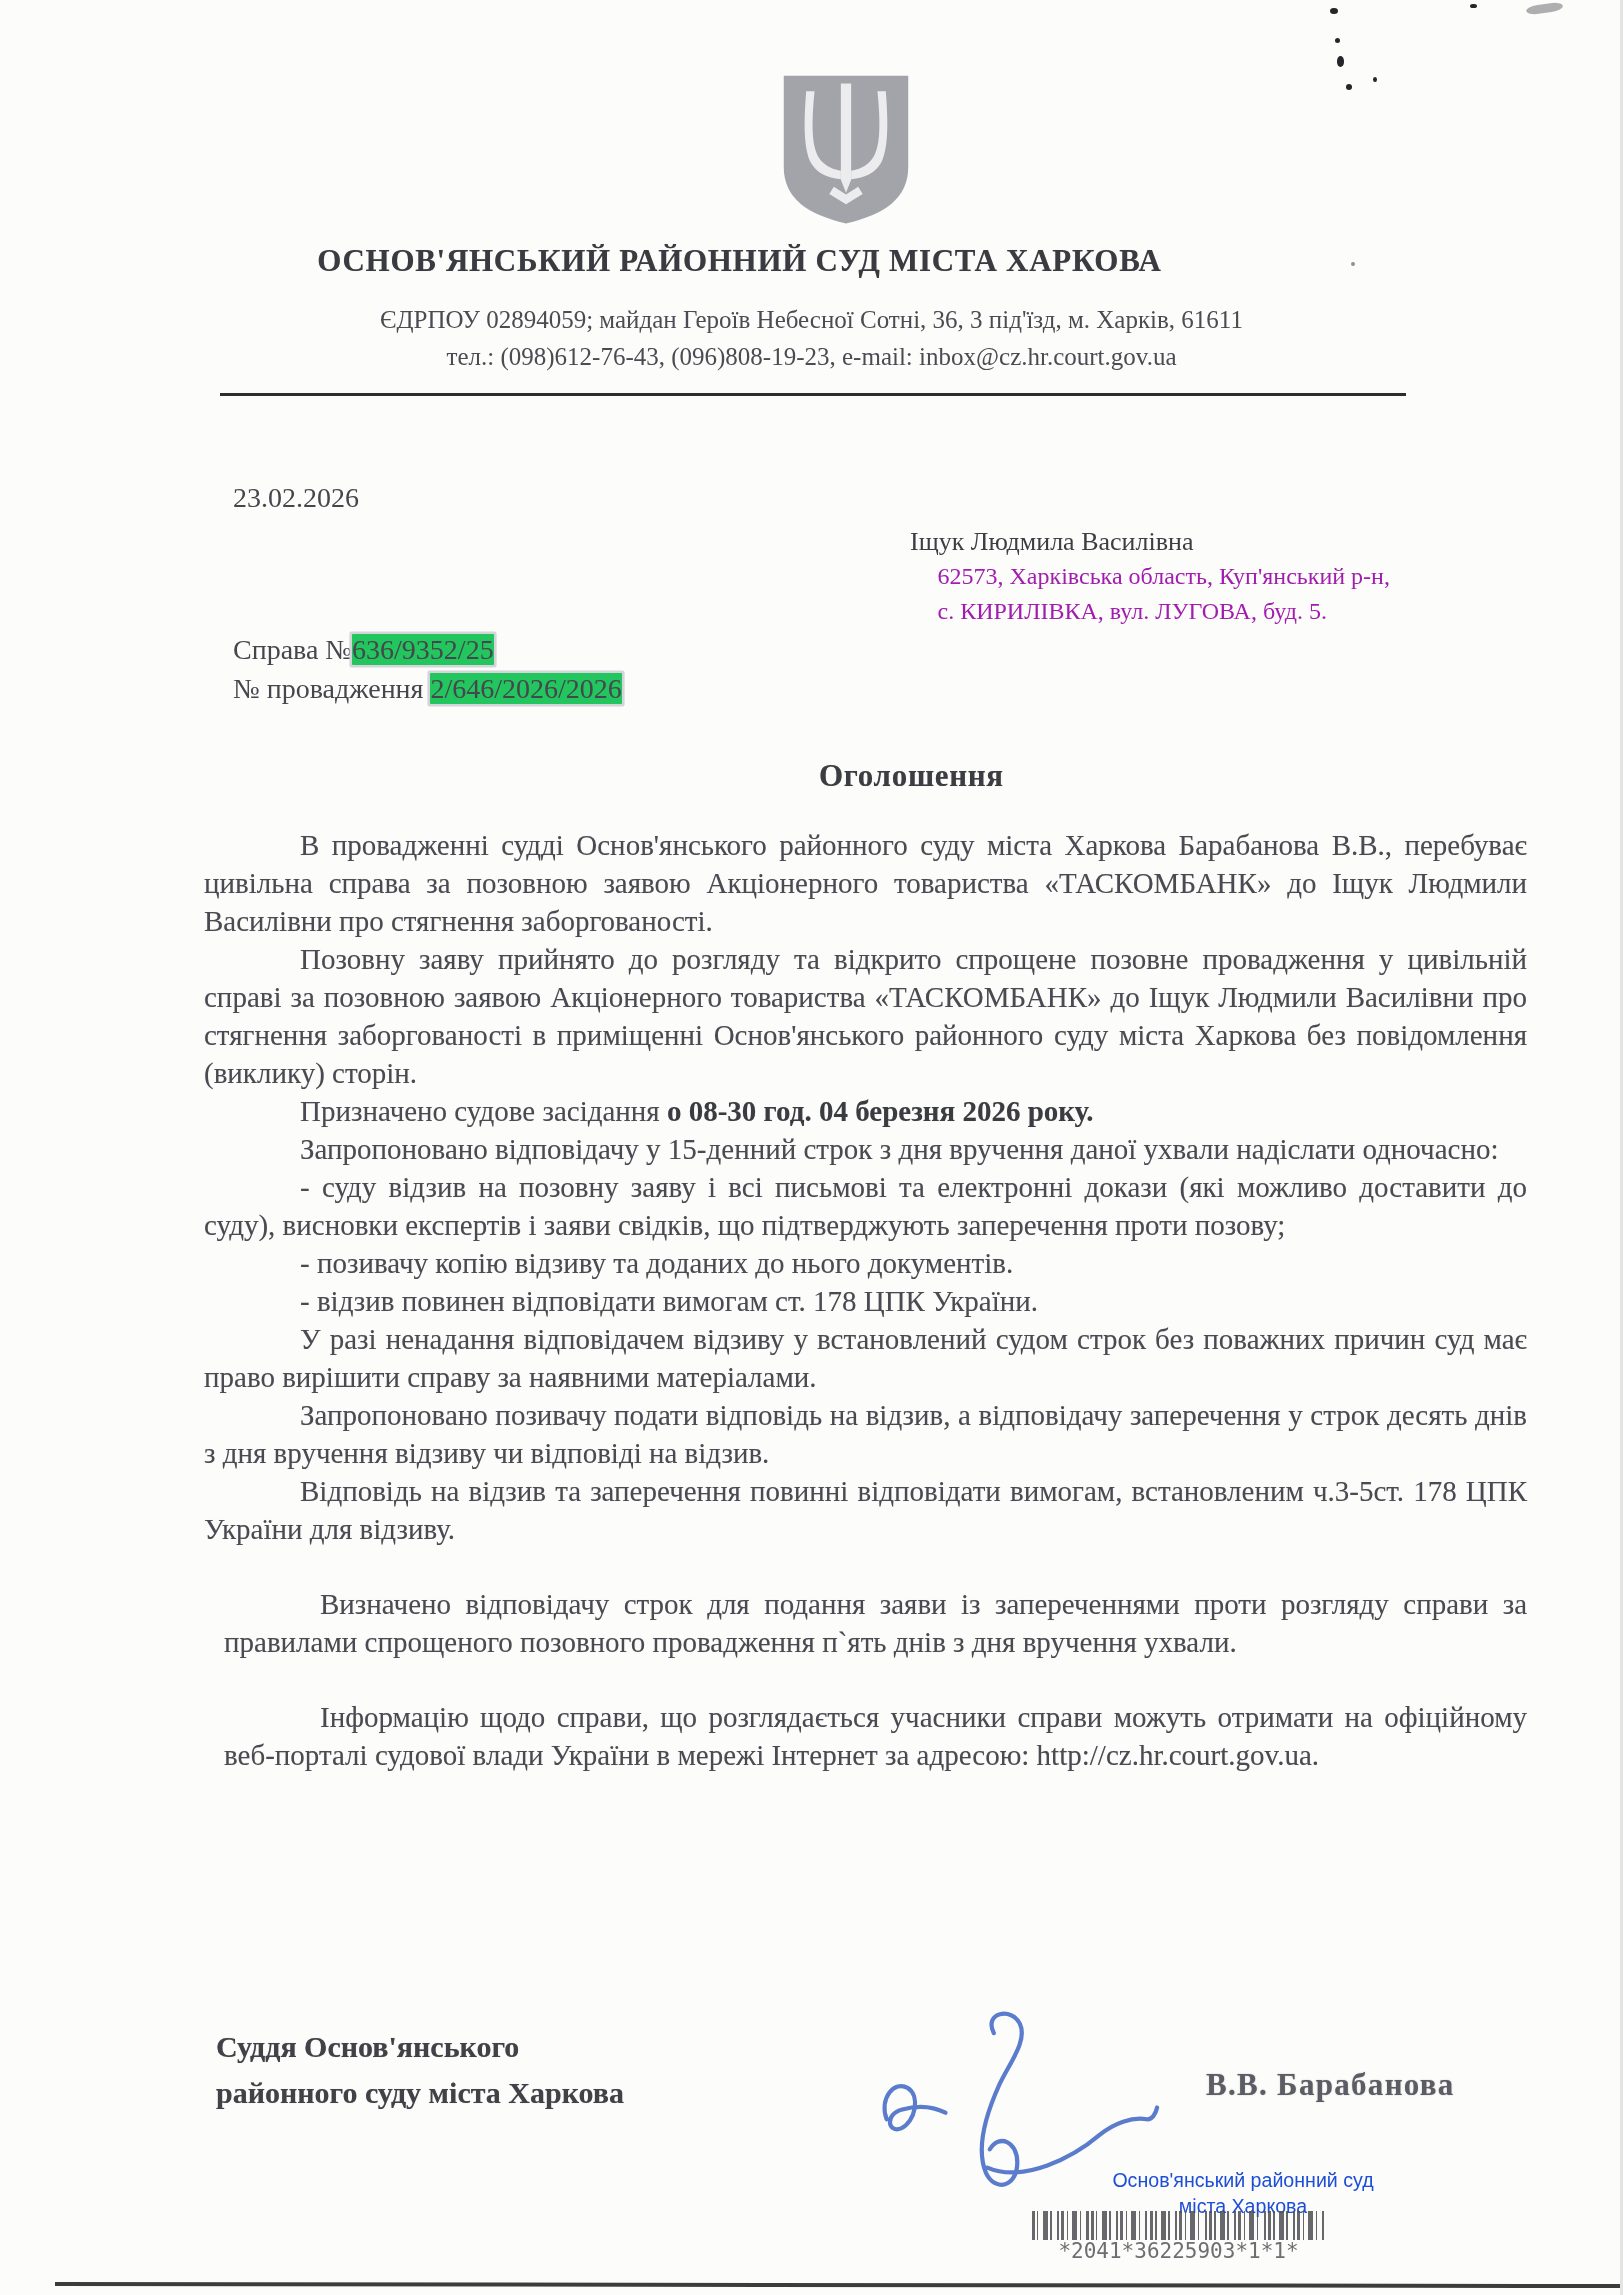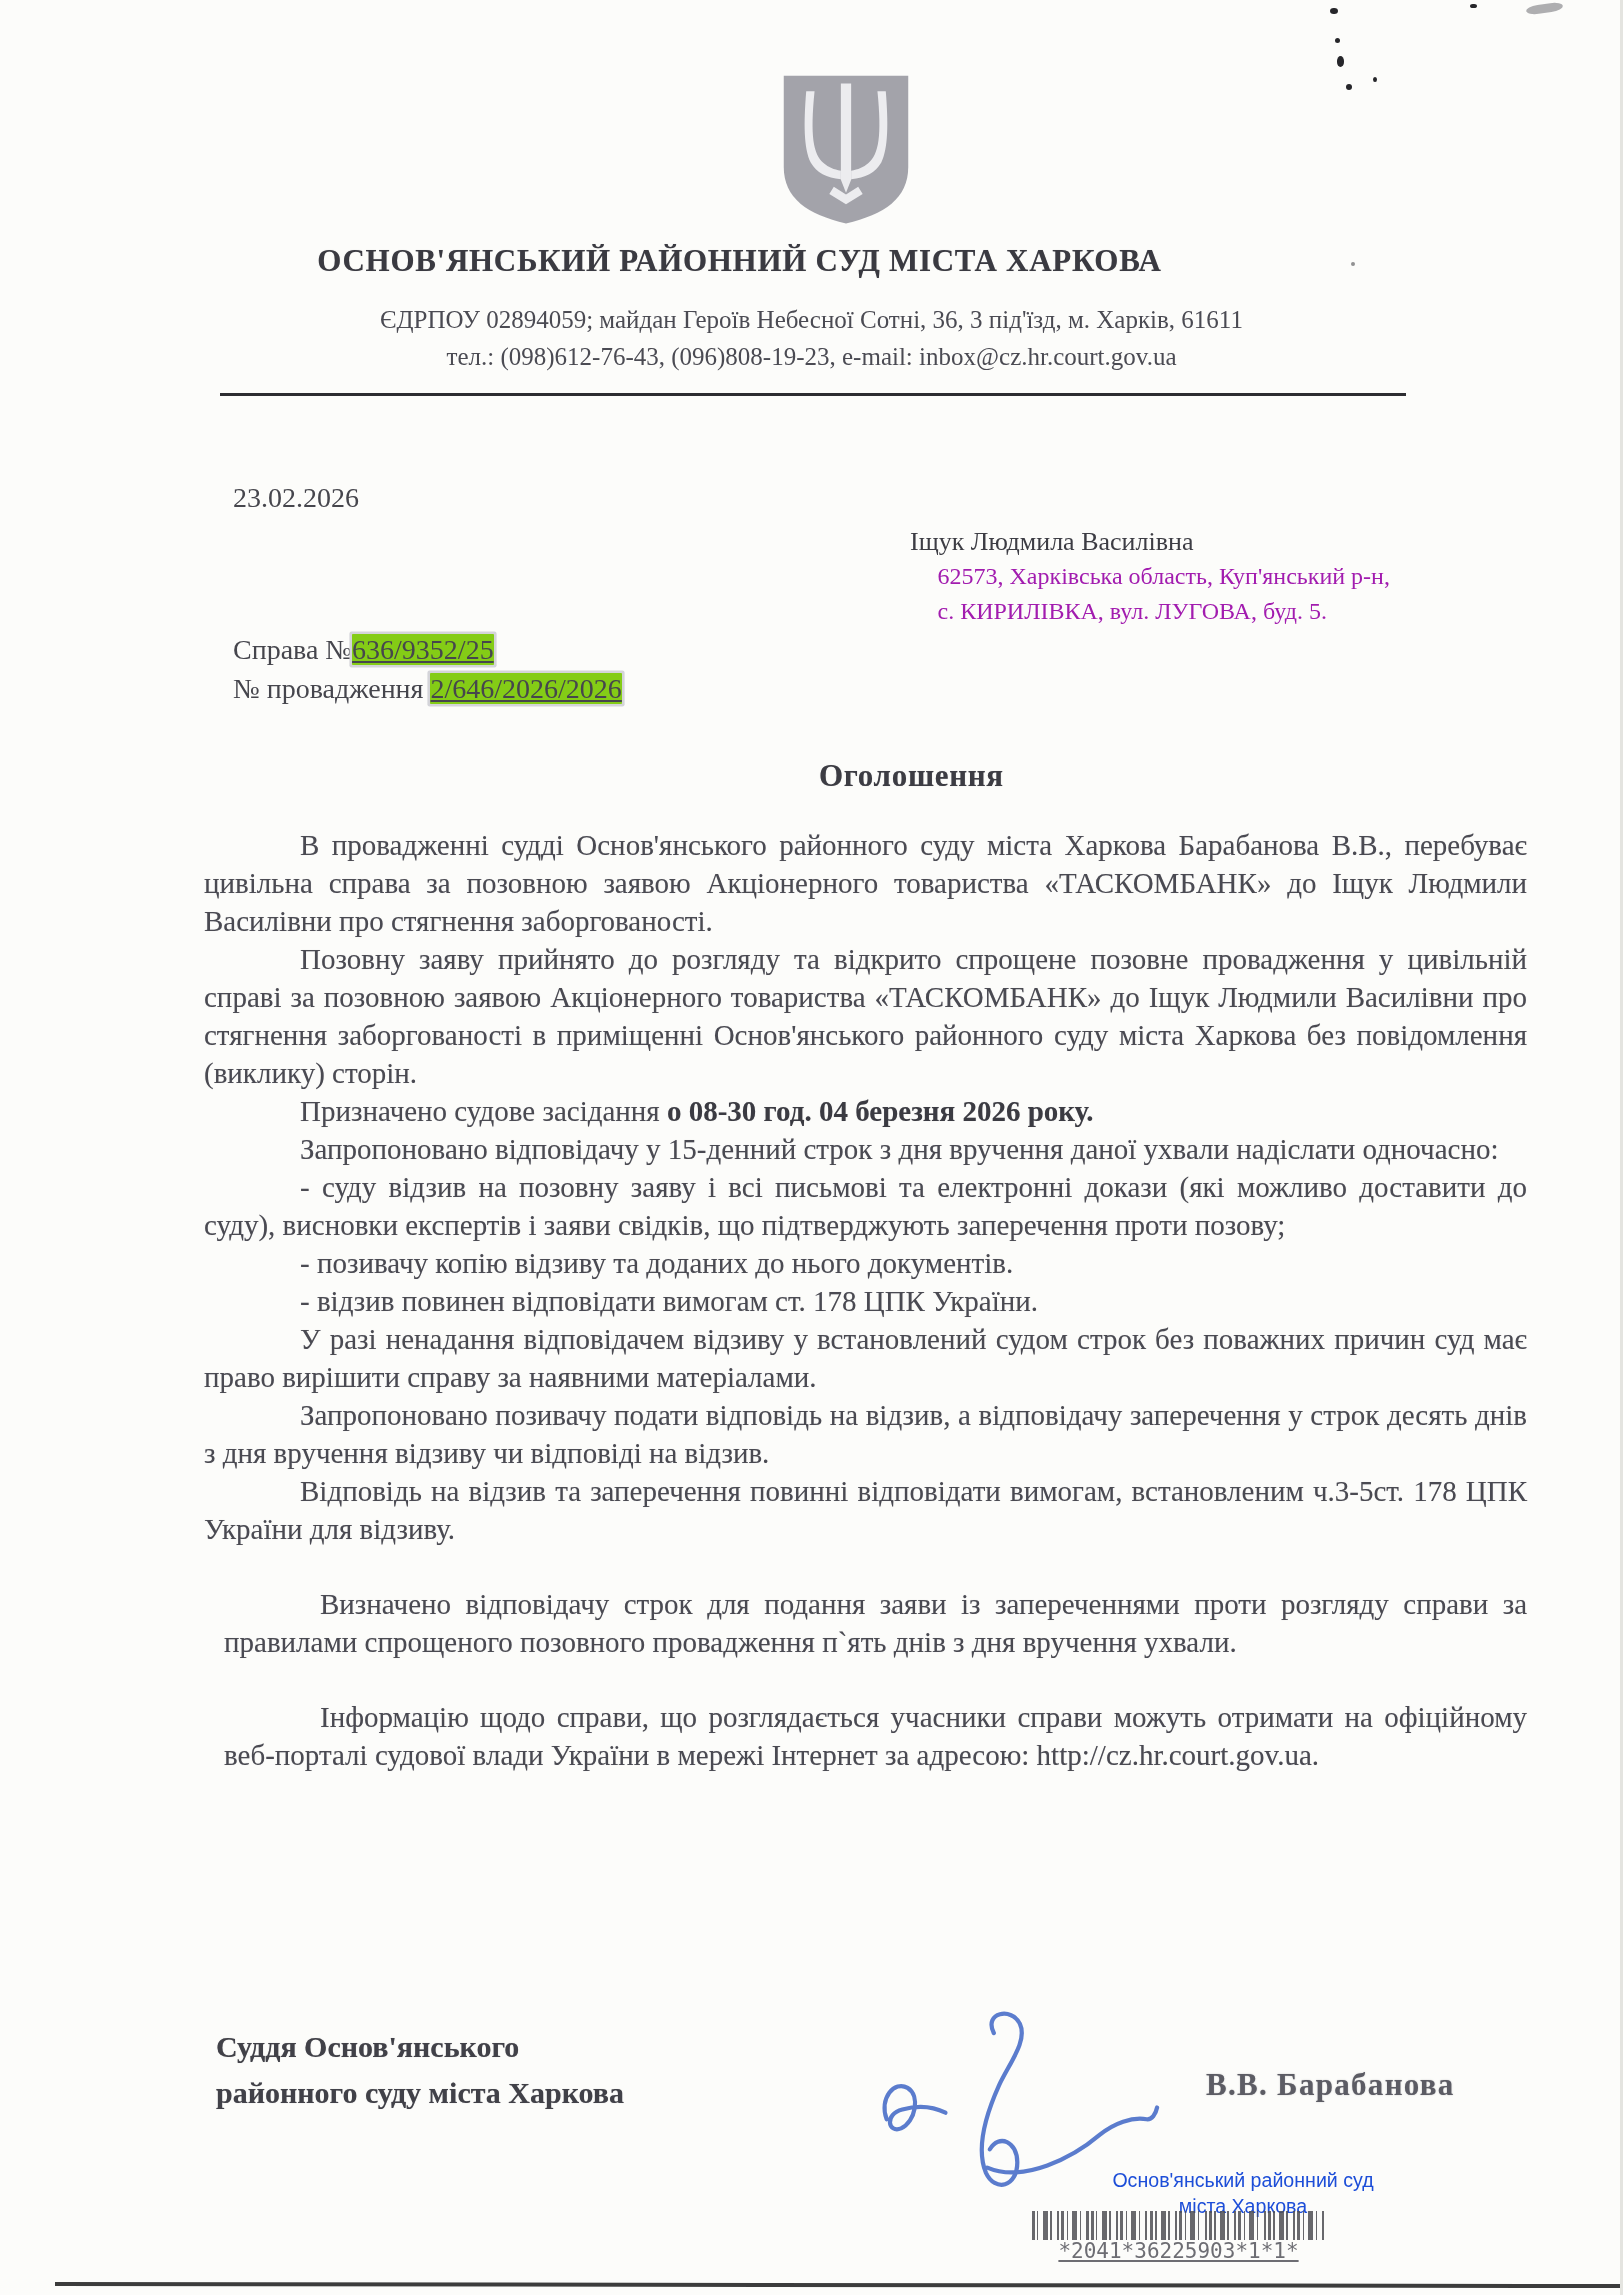--- a/index.html
+++ b/index.html
@@ -21,21 +21,21 @@
   .contact{position:absolute;left:0;width:1623px;text-align:center;font-size:25px;color:#4b4b53;}
   .contact-1{top:306px;}
   .contact-2{top:343px;}
   .header-rule{position:absolute;left:220px;top:393px;width:1186px;height:3.3px;background:#2d2d31;}
   
   .doc-date{position:absolute;left:233px;top:482px;font-size:28px;}
   .addressee{position:absolute;left:910px;top:524px;font-size:24px;line-height:35px;}
   .addressee .name{font-weight:normal;font-size:26px;color:#3d3d44;}
   .addressee .addr{padding-left:27.5px;color:#a21caf;}
   .case-block{position:absolute;left:233px;top:630px;font-size:28px;line-height:39px;}
-  .hl{background:#84cc16;box-shadow:0 0 0 2.6px #d4d4d9;border-radius:0.7px;text-decoration:underline;}
+  .hl{background:#22c55e;box-shadow:0 0 0 2.6px #d4d4d9;border-radius:0.7px;}
   
   .doc-title{
     position:absolute;left:819px;top:758px;
     font-weight:bold;font-size:31px;color:#3c3c43;letter-spacing:0.7px;
     text-shadow:0 0 0.7px rgba(60,60,67,.45);
   }
   
   .body-text{
     position:absolute;left:204px;top:826px;width:1323px;
     font-size:29px;line-height:38px;text-align:justify;
@@ -67,21 +67,21 @@
       repeating-linear-gradient(90deg,
         #4e4e53 0 2.6px, transparent 2.6px 5.2px,
         #4e4e53 5.2px 6.5px, transparent 6.5px 11px,
         #4e4e53 11px 15.7px, transparent 15.7px 18.3px,
         #4e4e53 18.3px 19.6px, transparent 19.6px 25px,
         #4e4e53 25px 27px, transparent 27px 29.5px);
     opacity:.85;
   }
   .barcode-text{
     position:absolute;left:1032px;top:2239px;width:293px;text-align:center;
-    font-family:"DejaVu Sans Mono", monospace;font-size:21px;color:#6d6d73;text-decoration:underline;
+    font-family:"DejaVu Sans Mono", monospace;font-size:21px;color:#6d6d73;
   }
   
   .scan-bottom{position:absolute;left:55px;top:2283px;width:1568px;height:3.9px;background:#3c3c3c;transform:rotate(.08deg);}
   .scan-right{position:absolute;right:0;top:0;width:3.3px;height:2295px;background:#e4e4e0;}
   .speck{position:absolute;background:#26262a;border-radius:50%;}
   .s1{left:1330px;top:7.9px;width:7.9px;height:6.5px;}
   .s2{left:1335px;top:38px;width:5.2px;height:5.2px;}
   .s3{left:1337px;top:56px;width:7.2px;height:10.5px;}
   .s4{left:1346px;top:84px;width:5.9px;height:5.9px;}
   .s5{left:1373px;top:77px;width:3.9px;height:5.2px;}

